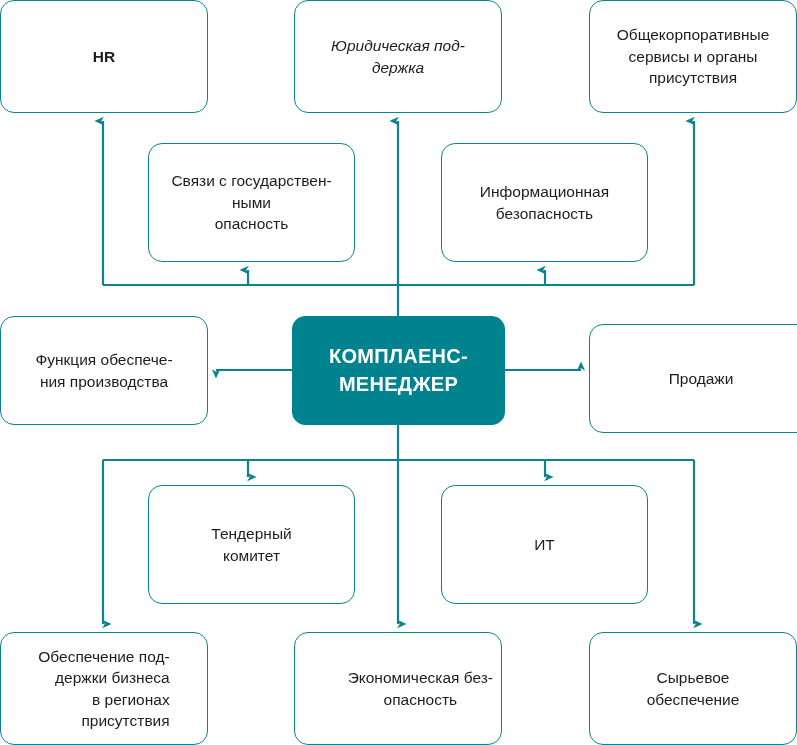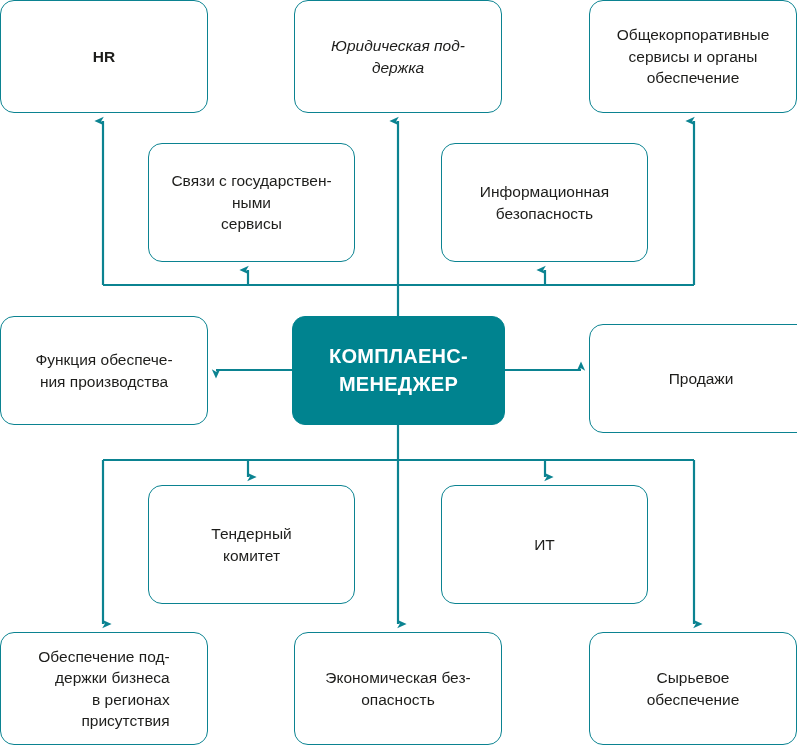--- a/index.html
+++ b/index.html
@@ -111,27 +111,27 @@
   </div>
 
   <div class="node" style="left:294px; top:0px; width:208px; height:113px;font-style:italic;">
     <span class="label">Юридическая под-
 держка</span>
   </div>
 
   <div class="node" style="left:589px; top:0px; width:208px; height:113px;">
     <span class="label">Общекорпоративные
 сервисы и органы
-обеспечение</span>
+присутствия</span>
   </div>
 
   <div class="node" style="left:148px; top:143px; width:207px; height:119px;">
     <span class="label">Связи с государствен-
 ными
-сервисы</span>
+опасность</span>
   </div>
 
   <div class="node" style="left:441px; top:143px; width:207px; height:119px;">
     <span class="label">Информационная
 безопасность</span>
   </div>
 
   <div class="node" style="left:0px; top:316px; width:208px; height:109px;">
     <span class="label">Функция обеспече-
 ния производства</span>
@@ -155,21 +155,21 @@
     <span class="label">ИТ</span>
   </div>
 
   <div class="node" style="left:0px; top:632px; width:208px; height:113px;text-align:right;">
     <span class="label">Обеспечение под-
 держки бизнеса
 в регионах
 присутствия</span>
   </div>
 
-  <div class="node" style="left:294px; top:632px; width:208px; height:113px;">
+  <div class="node" style="left:294px; top:632px; width:208px; height:113px;justify-content:flex-end;">
     <span class="label">Экономическая без-
 опасность</span>
   </div>
 
   <div class="node" style="left:589px; top:632px; width:208px; height:113px;">
     <span class="label">Сырьевое
 обеспечение</span>
   </div>
 
 </div>

